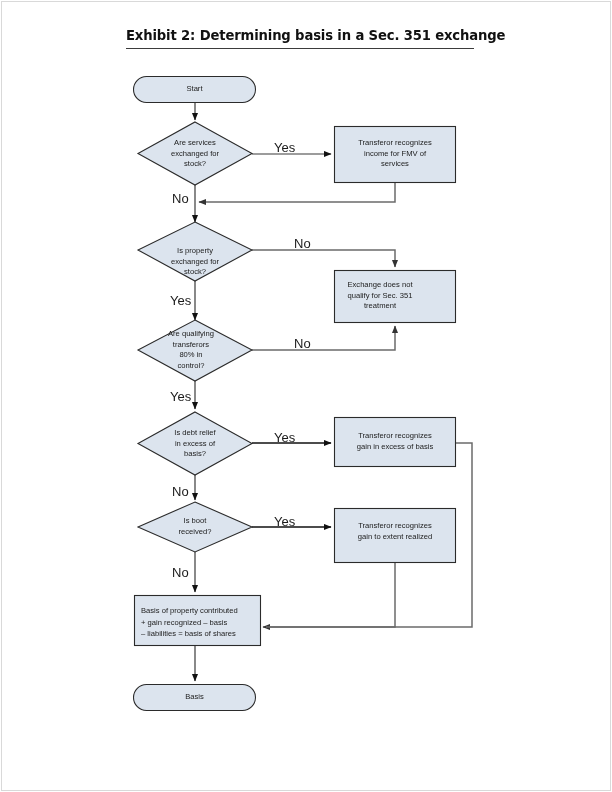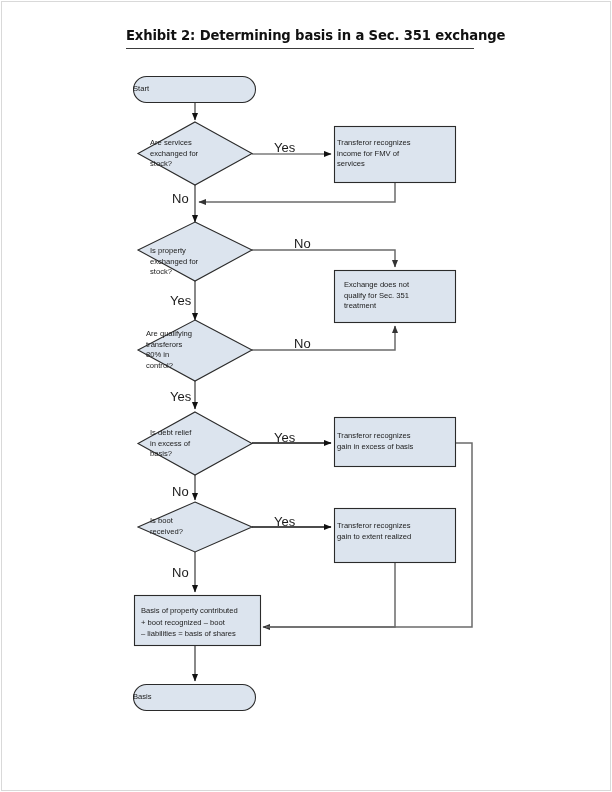--- a/index.html
+++ b/index.html
@@ -56,21 +56,21 @@
   #flow {
     position: absolute;
     left: 0; top: 0;
     width: 612px; height: 792px;
   }
   #flow svg { display: block; }
 
   
   .node-label {
     position: absolute;
-    text-align: left;
+    text-align: center;
     font-size: 7.6px;
     line-height: 10.5px;
     color: #1b1b1b;
     pointer-events: none;
     white-space: pre-line;
   }
   .node-label.left {
     text-align: left;
   }
   .edge-label {
@@ -173,21 +173,21 @@
 stock?</div>
 
   <div class="node-label" style="left:337px; top:138px; width:116px;">Transferor recognizes
 income for FMV of
 services</div>
 
   <div class="node-label" style="left:150px; top:234px; width:90px;margin-top:12px;">Is property
 exchanged for
 stock?</div>
 
-  <div class="node-label" style="left:344px; top:280px; width:116px;">Exchange does not
+  <div class="node-label" style="left:322px; top:280px; width:116px;">Exchange does not
 qualify for Sec. 351
 treatment</div>
 
   <div class="node-label" style="left:146px; top:329px; width:90px;">Are qualifying
 transferors
 80% in
 control?</div>
 
   <div class="node-label" style="left:150px; top:428px; width:90px;">Is debt relief
 in excess of
@@ -196,21 +196,21 @@
   <div class="node-label" style="left:337px; top:431px; width:116px;">Transferor recognizes
 gain in excess of basis</div>
 
   <div class="node-label" style="left:150px; top:516px; width:90px;">Is boot
 received?</div>
 
   <div class="node-label" style="left:337px; top:521px; width:116px;">Transferor recognizes
 gain to extent realized</div>
 
   <div class="node-label left" style="left:141px; top:605px; width:120px; line-height:11.5px;">Basis of property contributed
-+ boot recognized – boot
++ gain recognized – basis
 – liabilities = basis of shares</div>
 
   <div class="node-label" style="left:133px; top:692px; width:123px;">Basis</div>
 
   <div class="edge-label" style="left:274px; top:143px;">Yes</div>
 
   <div class="edge-label" style="left:172px; top:194px;">No</div>
 
   <div class="edge-label" style="left:294px; top:239px;">No</div>
 

